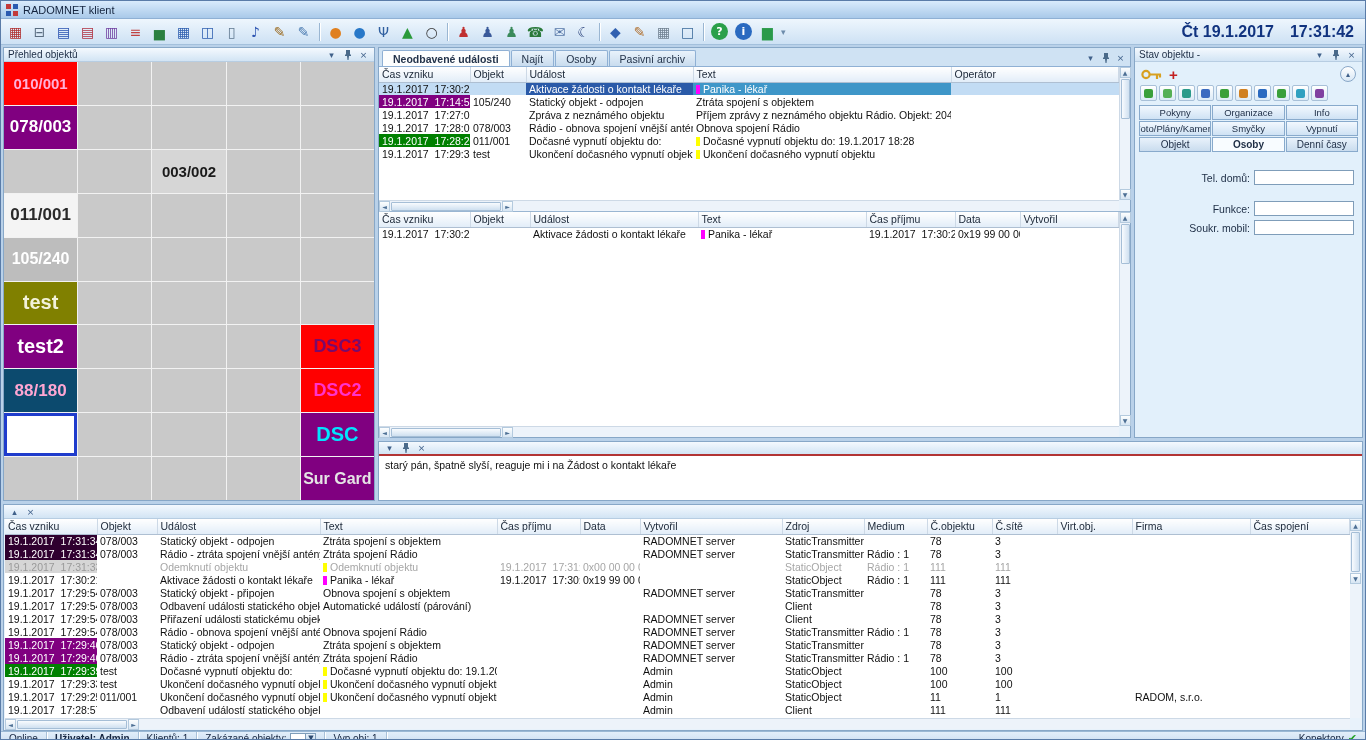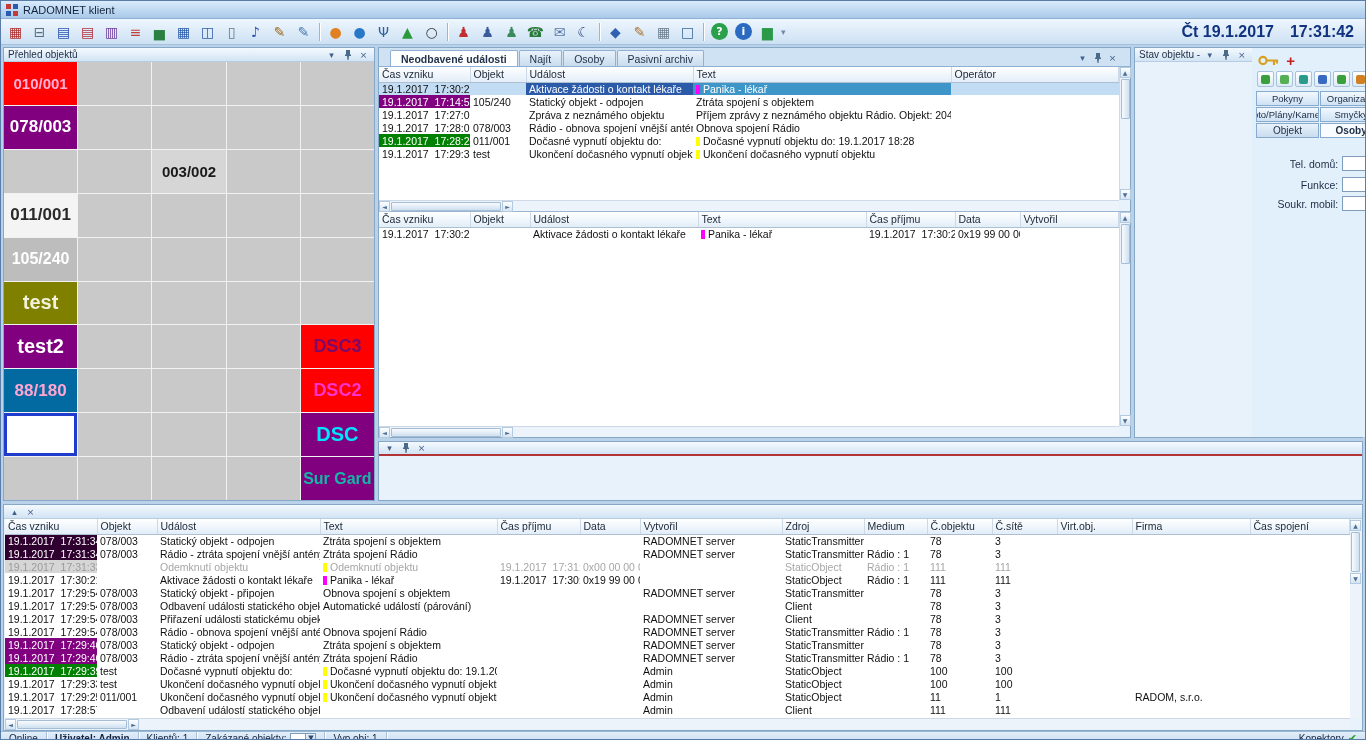--- a/index.html
+++ b/index.html
@@ -29,21 +29,21 @@
 .top-row{flex:1;display:flex;gap:3px;min-height:0}
 
 .ltabs{height:18px;display:flex;align-items:flex-end;background:#c3d6ea;padding:1px 2px 0;gap:1px;border-bottom:1px solid #8fb0d4}
 .ltab{padding:2px 9px 1px;font-size:10.5px;background:linear-gradient(#e9f2fb,#c9dcee);border:1px solid #8fb0d4;border-bottom:none;border-radius:2px 2px 0 0;color:#23334a;cursor:pointer;white-space:nowrap}
 .ltab.active{background:#f6fafe;font-weight:bold}
 .ogrid{flex:1;display:grid;grid-template-columns:repeat(5,1fr);grid-template-rows:repeat(10,1fr);gap:1px;background:#f2f2f2}
 .gcell{background:#c9c9c9;display:flex;align-items:center;justify-content:center;font-weight:bold;font-size:15px;color:#444;overflow:hidden;cursor:pointer;white-space:nowrap}
 .gsel{box-shadow:inset 0 0 0 3px #1f3ccc;background:#fff}
 
 .events-panel{flex:1;display:flex;flex-direction:column;min-width:0}
-.etabs-row{height:19px;display:flex;align-items:flex-end;background:#cfe2f3;padding:1px 11px 0;border-bottom:1px solid #8fb0d4}
+.etabs-row{height:19px;display:flex;align-items:flex-end;background:#cfe2f3;padding:1px 3px 0;border-bottom:1px solid #8fb0d4}
 .etabs{display:flex;gap:1px;align-items:flex-end}
 .etab{padding:2px 10px 1px;font-size:10.5px;background:linear-gradient(#e9f2fb,#c9dcee);border:1px solid #8fb0d4;border-bottom:none;border-radius:2px 2px 0 0;color:#23334a;cursor:pointer;white-space:nowrap}
 .etab.active{background:#fdfefe;font-weight:bold}
 .head-icons{margin-left:auto;display:flex;align-items:center;gap:2px;padding-bottom:2px}
 .t1wrap{height:145px;position:relative;border-bottom:1px solid #9ab6d2}
 .t2wrap{flex:1;position:relative;min-height:0}
 .tblhost{position:absolute;top:0;left:0;right:11px;bottom:11px;overflow:hidden;background:#fff}
 
 .dtable{border-collapse:collapse;table-layout:fixed;width:100%;font-size:10.5px}
 .dtable th{background:linear-gradient(#ffffff,#e2edf8);border-right:1px solid #cdd9e6;border-bottom:1px solid #aebfd2;font-weight:normal;text-align:left;padding:1px 3px;height:15px;color:#202c3c;overflow:hidden;white-space:nowrap}
@@ -54,38 +54,38 @@
 tr.rfade td{color:#a6a6a6}
 .mark{display:inline-block;width:4px;height:9px;margin-right:3px;vertical-align:middle}
 
 .vscroll{position:absolute;top:0;right:0;bottom:11px;width:11px;background:#edf3fa;border-left:1px solid #cdd9e6;display:flex;flex-direction:column;align-items:center}
 .hscroll{position:absolute;left:0;right:11px;bottom:0;height:11px;background:#edf3fa;border-top:1px solid #cdd9e6;display:flex;align-items:center}
 .sarrow{width:11px;height:11px;font-size:6px;line-height:10px;text-align:center;color:#4d6f94;background:linear-gradient(#fdfefe,#d6e5f3);border:1px solid #b4cade;font-family:"DejaVu Sans",sans-serif}
 .hthumb{width:110px;height:9px;margin:0 1px;background:linear-gradient(#f8fbfe,#cfe0f0);border:1px solid #a5bed6;border-radius:1px}
 .vthumb{height:40px;width:9px;margin:1px 0;background:linear-gradient(90deg,#f8fbfe,#cfe0f0);border:1px solid #a5bed6;border-radius:1px}
 .vscroll .sarrow.bottom{margin-top:auto}
 
-.status-panel{width:229px;display:flex;flex-direction:row}
+.status-panel{width:229px;display:flex;flex-direction:column}
 .sbody{flex:1;background:#e2f0fb;padding:3px 4px;display:flex;flex-direction:column}
 .srow1{display:flex;align-items:center;gap:6px;padding:1px 2px 3px}
 .plus{color:#c32020;font-size:15px;font-weight:bold;line-height:13px;cursor:pointer}
 .roundbtn{margin-left:auto;width:16px;height:16px;border-radius:50%;border:1px solid #8aa8c8;background:linear-gradient(#fff,#d8e7f5);display:flex;align-items:center;justify-content:center;font-size:8px;color:#40618a;cursor:pointer;font-family:"DejaVu Sans",sans-serif}
 .srow2{display:flex;gap:2px;padding:0 1px 4px}
 .sicon{width:17px;height:16px;background:linear-gradient(#fff,#dcEAf6);border:1px solid #a8c0d8;display:flex;align-items:center;justify-content:center;border-radius:2px;cursor:pointer}
 .sicon .dot{width:9px;height:9px;border-radius:2px}
 .sbtns{display:grid;grid-template-columns:1fr 1fr 1fr;gap:1px;margin-bottom:1px}
 .sbtn{height:15px;font-size:9.5px;display:flex;align-items:center;justify-content:center;background:linear-gradient(#f2f8fe,#cfe2f4);border:1px solid #88aacc;color:#1c2c44;cursor:pointer;white-space:nowrap;overflow:hidden;padding:0 2px}
 .stabs{display:flex;gap:1px;margin-bottom:2px}
 .stab{flex:1;height:15px;font-size:10px;display:flex;align-items:center;justify-content:center;background:linear-gradient(#e9f2fb,#c9dcee);border:1px solid #88aacc;color:#1c2c44;cursor:pointer;white-space:nowrap;overflow:hidden}
 .stab.active{background:#f8fcff;font-weight:bold}
 .sform{flex:1;padding-top:16px}
 .frow{display:flex;justify-content:flex-end;align-items:center;margin-bottom:4px;padding-right:4px}
 .frow label{font-size:10.5px;color:#1c2c44;margin-right:4px}
 .frow input{width:100px;height:15px;border:1px solid #7f9db9;background:#fff;font-family:"Liberation Sans",sans-serif;font-size:10.5px;padding:0 2px}
-.fgap{margin-top:6px}
+.fgap{margin-top:16px}
 
 .pokyny-panel{height:60px;display:flex;flex-direction:column}
 .pokyny-panel .phead{border-bottom:2px solid #b23434}
 .pokyny-body{flex:1;background:#fff;padding:3px 6px;font-size:10.5px;color:#101010;overflow:hidden}
 
 .archive-panel{height:227px;margin:3px 2px 0;position:relative}
 .awrap{position:absolute;top:14px;left:1px;right:12px;bottom:12px;overflow:hidden;background:#fff}
 .a-vscroll{position:absolute;top:15px;right:1px;bottom:12px;width:11px;background:#edf3fa;display:flex;flex-direction:column;align-items:center}
 .a-hscroll{position:absolute;left:1px;right:12px;bottom:1px;height:11px;background:#edf3fa;border-top:1px solid #cdd9e6;display:flex;align-items:center}
 
@@ -200,35 +200,35 @@
           <div class="gcell" style="background: rgb(128, 128, 0); color: rgb(242, 242, 218); font-size: 20px;">test</div>
           <div class="gcell"></div>
           <div class="gcell"></div>
           <div class="gcell"></div>
           <div class="gcell"></div>
           <div class="gcell" style="background: rgb(128, 0, 128); color: rgb(255, 255, 255); font-size: 20px;">test2</div>
           <div class="gcell"></div>
           <div class="gcell"></div>
           <div class="gcell"></div>
           <div class="gcell" style="background: rgb(255, 0, 0); color: rgb(122, 10, 106); font-size: 18px;">DSC3</div>
-          <div class="gcell" style="background: #0369a1; color: rgb(255, 166, 210); font-size: 17px;">88/180</div>
+          <div class="gcell" style="background: #0c4a6e; color: rgb(255, 166, 210); font-size: 17px;">88/180</div>
           <div class="gcell"></div>
           <div class="gcell"></div>
           <div class="gcell"></div>
           <div class="gcell" style="background: rgb(255, 0, 0); color: rgb(255, 51, 204); font-size: 18px;">DSC2</div>
           <div class="gcell gsel" style="background: rgb(255, 255, 255);"></div>
           <div class="gcell"></div>
           <div class="gcell"></div>
           <div class="gcell"></div>
           <div class="gcell" style="background: rgb(128, 0, 128); color: rgb(0, 229, 255); font-size: 20px;">DSC</div>
           <div class="gcell"></div>
           <div class="gcell"></div>
           <div class="gcell"></div>
           <div class="gcell"></div>
-          <div class="gcell" style="background: rgb(128, 0, 128); color: #14b8a6; font-size: 16px;">Sur Gard</div>
+          <div class="gcell" style="background: rgb(128, 0, 128); color: #e5e5e5; font-size: 16px;">Sur Gard</div>
         </div>
     </div>
 
     <div class="center-col">
       <div class="top-row">
 
         <div class="panel events-panel">
           <div class="etabs-row">
             <div class="etabs">
                 <span class="etab active">Neodbavené události</span>
@@ -458,20 +458,21 @@
       <div class="panel pokyny-panel">
         <div class="phead">
           <span class="picon">▾</span>
           <span class="picon">
               <svg width="8" height="10" viewBox="0 0 8 10">
                 <path fill="#4a6a8a" d="M2 0h4v4l1 1v1H5l-.5 4h-1L3 6H1V5l1-1z"></path>
               </svg>
             </span>
           <span class="picon">×</span>
         </div>
+        <div class="pokyny-body">starý pán, špatně slyší, reaguje mi i na Žádost o kontakt lékaře</div>
       </div>
     </div>
   </div>
 
   <div class="panel archive-panel">
     <div class="phead">
       <span class="picon">▴</span>
       <span class="picon">×</span>
     </div>
     <div class="awrap">

